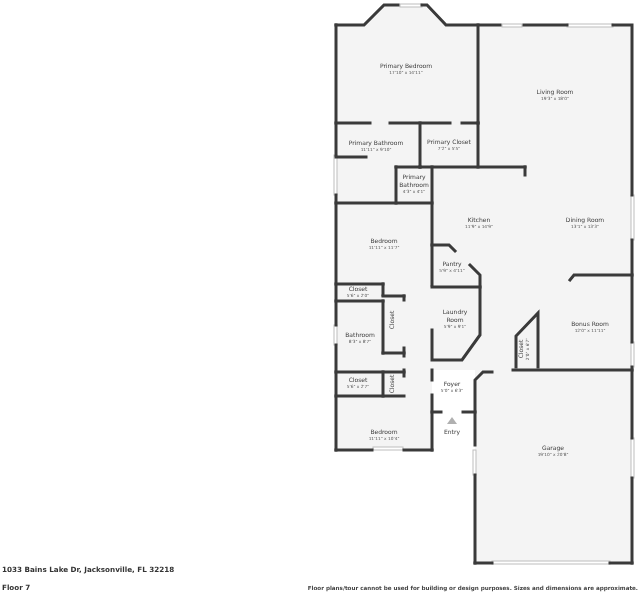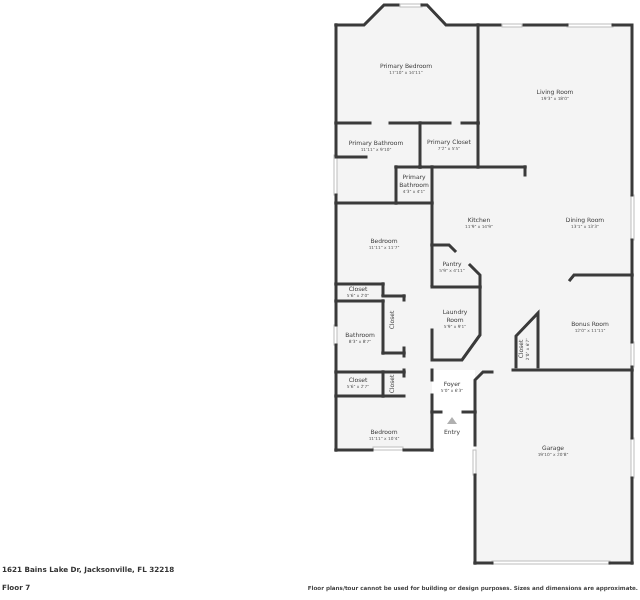--- a/index.html
+++ b/index.html
@@ -170,15 +170,15 @@
     <text class="rname" x="452" y="434">Entry</text>
 
     <text class="rname" x="384" y="434">Bedroom</text>
     <text class="rdim" x="384" y="440">11'11" x 10'4"</text>
 
     <text class="rname" x="553" y="450">Garage</text>
     <text class="rdim" x="553" y="456">19'10" x 20'8"</text>
   </g>
 </svg>
 
-<div class="footer-addr">1621 Bains Lake Dr, Jacksonville, FL 32218</div>
+<div class="footer-addr">1033 Bains Lake Dr, Jacksonville, FL 32218</div>
 <div class="footer-floor">Floor 7</div>
 <div class="footer-disc">Floor plans/tour cannot be used for building or design purposes. Sizes and dimensions are approximate.</div>
 
 </body></html>

